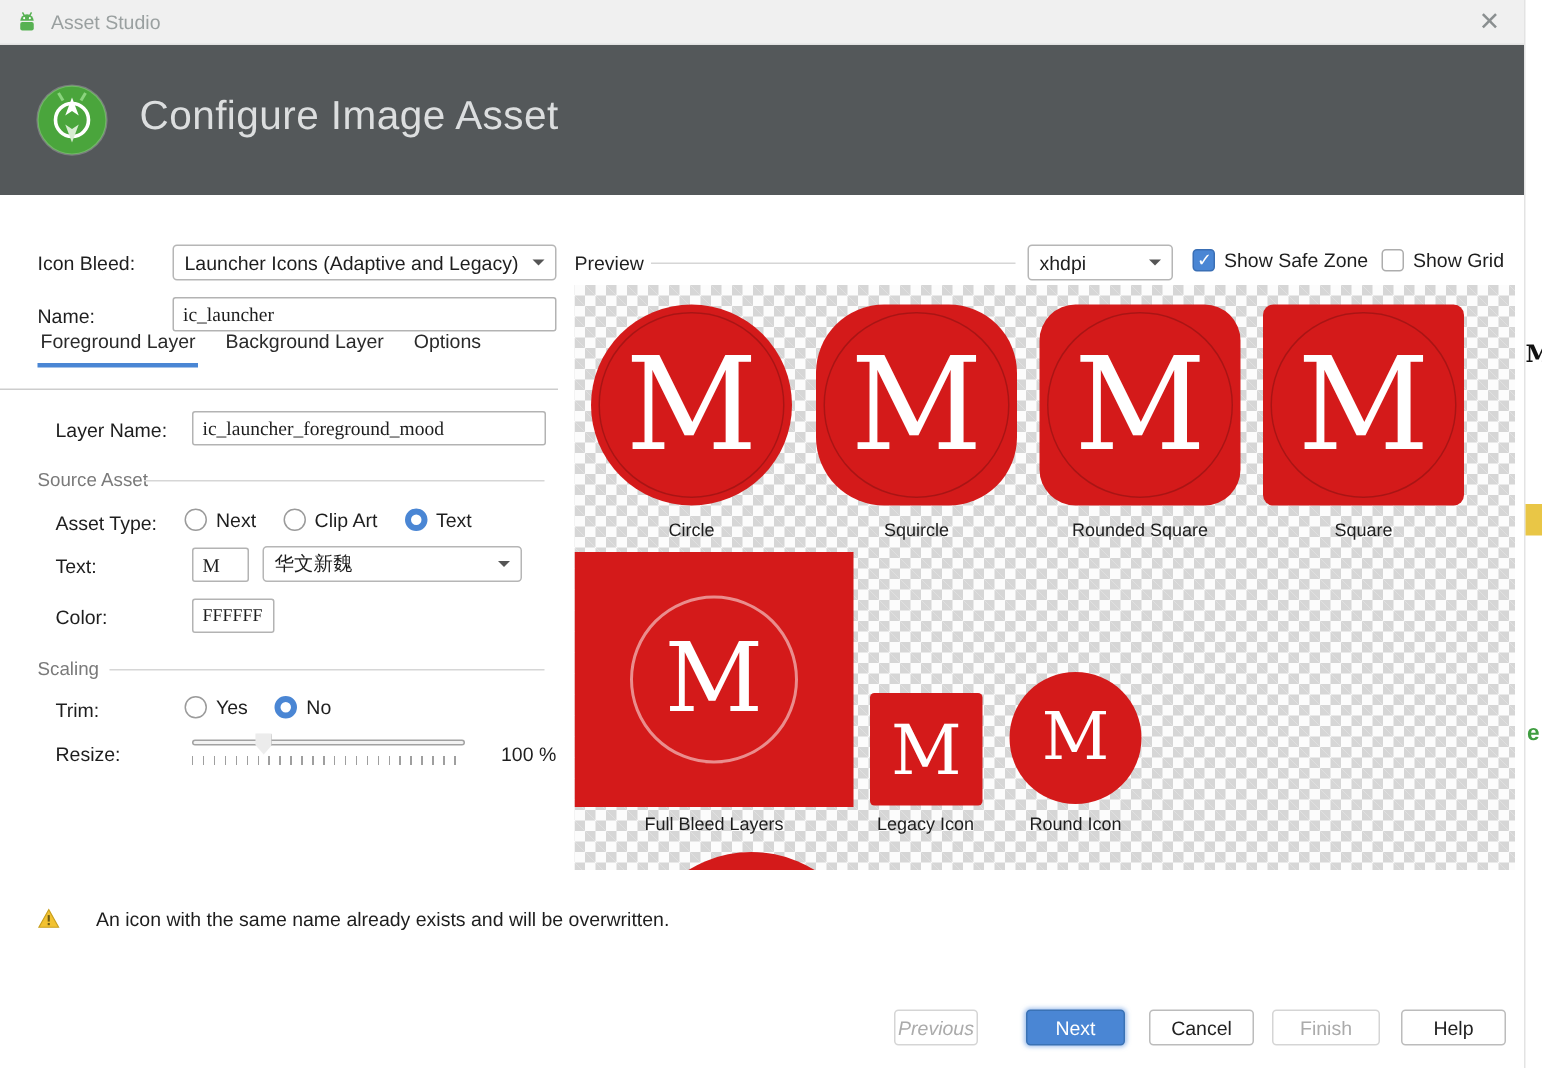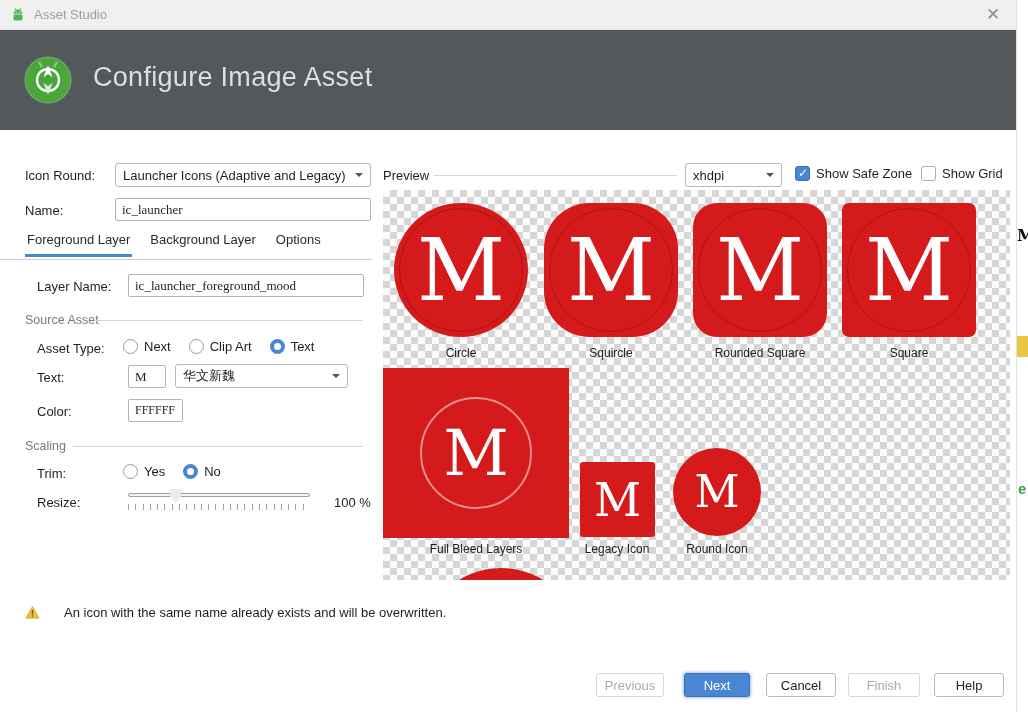--- a/index.html
+++ b/index.html
@@ -26,21 +26,21 @@
   .banner{left:0;top:30px;width:1016px;height:100px;background:var(--header);}
   .banner .logo{position:absolute;left:24px;top:26px;width:48px;height:48px;}
   .banner .btitle{position:absolute;left:93px;top:32px;font-size:27px;font-weight:300;color:#dcdedf;letter-spacing:.3px;}
   
   .lbl{position:absolute;color:#1e1e1e;}
   .dd{position:absolute;background:#fff;border:1px solid #b6b6b6;border-radius:3px;height:24px;
     display:flex;align-items:center;padding:0 22px 0 7px;}
   .dd::after{content:"";position:absolute;right:7px;top:9px;border:4px solid transparent;border-top-color:#555;}
   .inp{position:absolute;background:#fff;border:1px solid #b3b3b3;border-radius:2px;height:23px;
     display:flex;align-items:center;padding:0 6px;white-space:nowrap;overflow:hidden;font-family:Liberation Serif, serif;}
-  .tabs{position:absolute;left:25px;top:232px;display:flex;gap:16px;}
+  .tabs{position:absolute;left:25px;top:220px;display:flex;gap:16px;}
   .tab{padding:0 2px 7px 2px;color:#2a2a2a;cursor:default;}
   .tab.active{border-bottom:3px solid var(--accent);}
   .hline{position:absolute;height:1px;background:#cdcdcd;}
   .sect{position:absolute;color:#7a7a7a;font-size:12.5px;}
   .radio{display:inline-flex;align-items:center;gap:6px;}
   .radio .dot{width:15px;height:15px;border-radius:50%;border:1px solid #9b9b9b;background:#fff;}
   .radio.sel .dot{border:4.5px solid var(--accent);}
   .radiorow{position:absolute;display:flex;gap:18px;align-items:center;}
   
   .slider{position:absolute;width:182px;height:20px;}
@@ -107,21 +107,21 @@
       <line x1="15" y1="6" x2="18" y2="11" stroke="#8bd47e" stroke-width="2"></line>
       <line x1="33" y1="6" x2="30" y2="11" stroke="#8bd47e" stroke-width="2"></line>
       <circle cx="24" cy="24" r="11" fill="none" stroke="#ffffff" stroke-width="2.4"></circle>
       <path d="M24 9 L28.5 21 L24 18 L19.5 21 Z" fill="#ffffff"></path>
       <path d="M24 39 L19.5 27 L24 30 L28.5 27 Z" fill="#d7ecd2"></path>
     </svg>
   </span>
   <span class="btitle">Configure Image Asset</span>
 </div>
 
-<span class="lbl" style="left:25px;top:168px;">Icon Round:</span>
+<span class="lbl" style="left:25px;top:168px;">Icon Bleed:</span>
 <div class="dd" style="left:115px;top:163px;width:256px;">
   <span>Launcher Icons (Adaptive and Legacy)</span>
 </div>
 
 <span class="lbl" style="left:25px;top:203px;">Name:</span>
 <div class="inp" style="left:115px;top:198px;width:256px;">
   <span>ic_launcher</span>
 </div>
 
 <div class="tabs">
@@ -254,21 +254,21 @@
   <span style="display:inline-flex;">
     <svg viewBox="0 0 16 16" width="15" height="15">
       <path d="M8 1.5 L15 14 H1 Z" fill="#f2c232" stroke="#c9a01f" stroke-width="0.8"></path>
       <rect x="7.25" y="5.4" width="1.5" height="4.6" fill="#6b5a12"></rect>
       <rect x="7.25" y="11" width="1.5" height="1.6" fill="#6b5a12"></rect>
     </svg>
   </span>
   <span>An icon with the same name already exists and will be overwritten.</span>
 </div>
 
-<div class="btn disabled" style="left:596px;width:68px;">Previous</div>
+<div class="btn disabled" style="left:596px;width:56px;font-style:italic;">Previous</div>
 <div class="btn primary" style="left:684px;width:66px;">Next</div>
 <div class="btn" style="left:766px;width:70px;">Cancel</div>
 <div class="btn disabled" style="left:848px;width:72px;">Finish</div>
 <div class="btn" style="left:934px;width:70px;">Help</div>
 
 <div class="edgestrip"></div>
 <span class="edge-m">M</span>
 <span class="edge-y"></span>
 <span class="edge-e">e</span>
 

